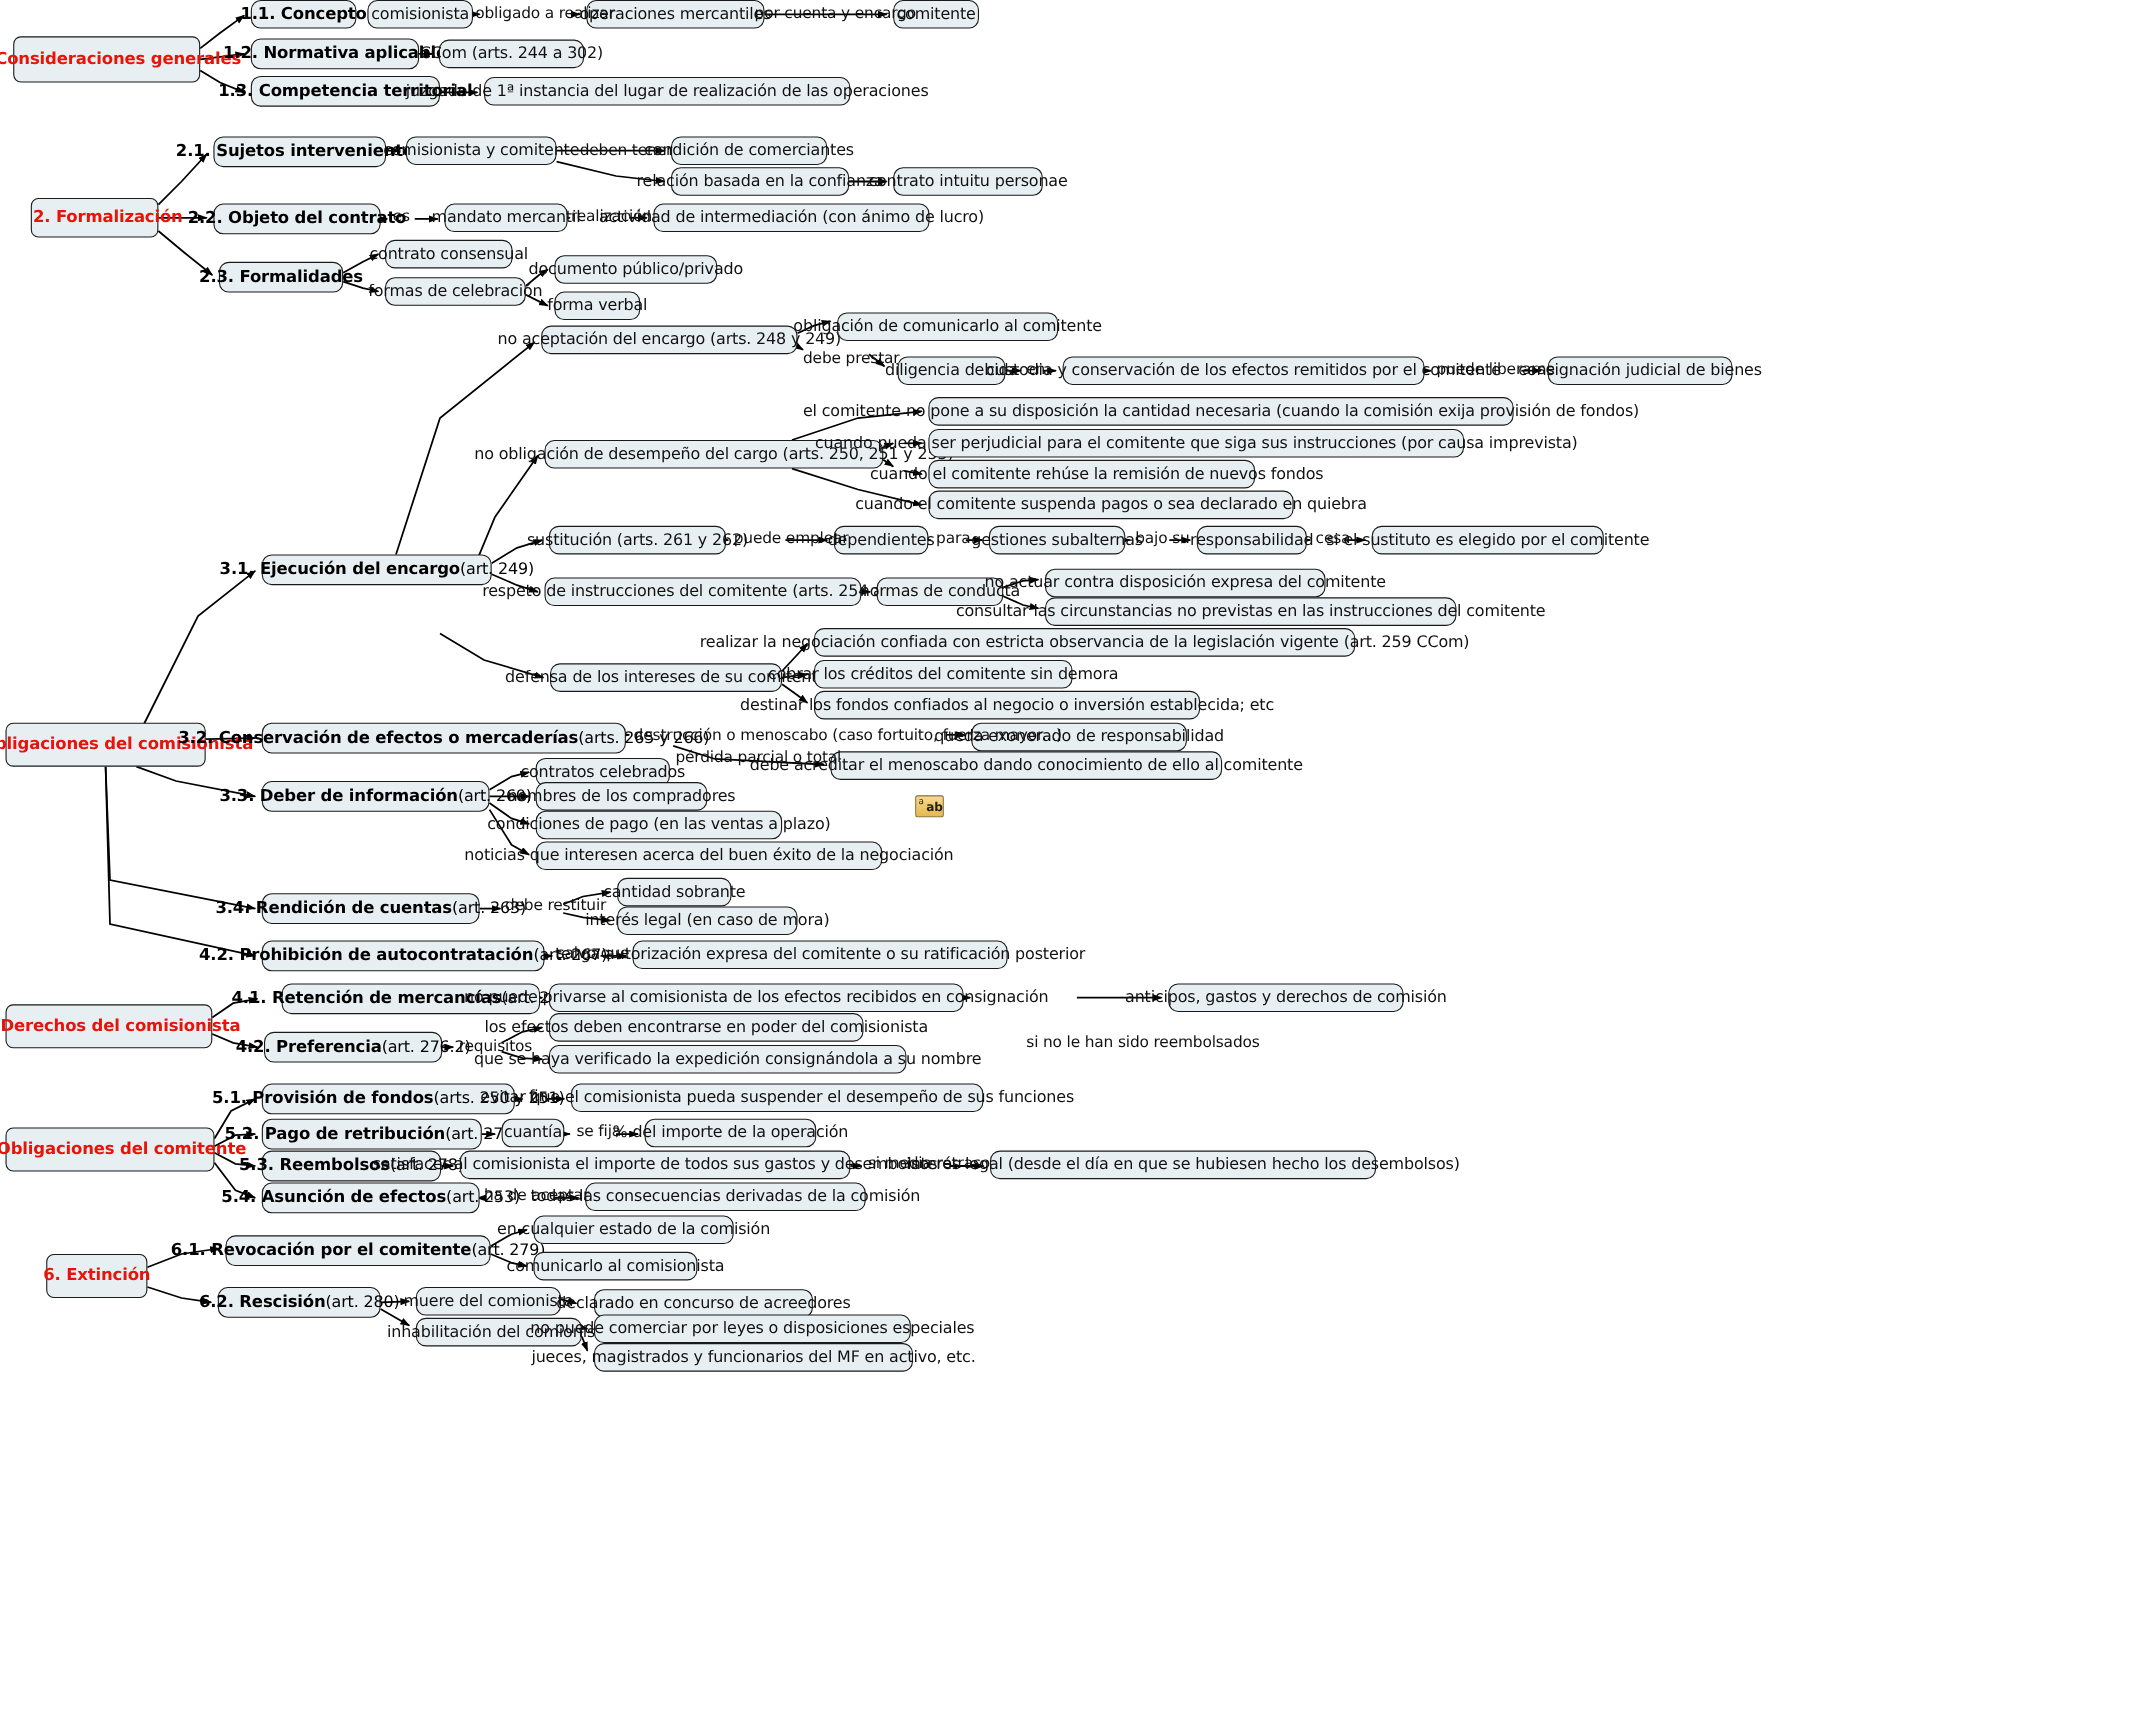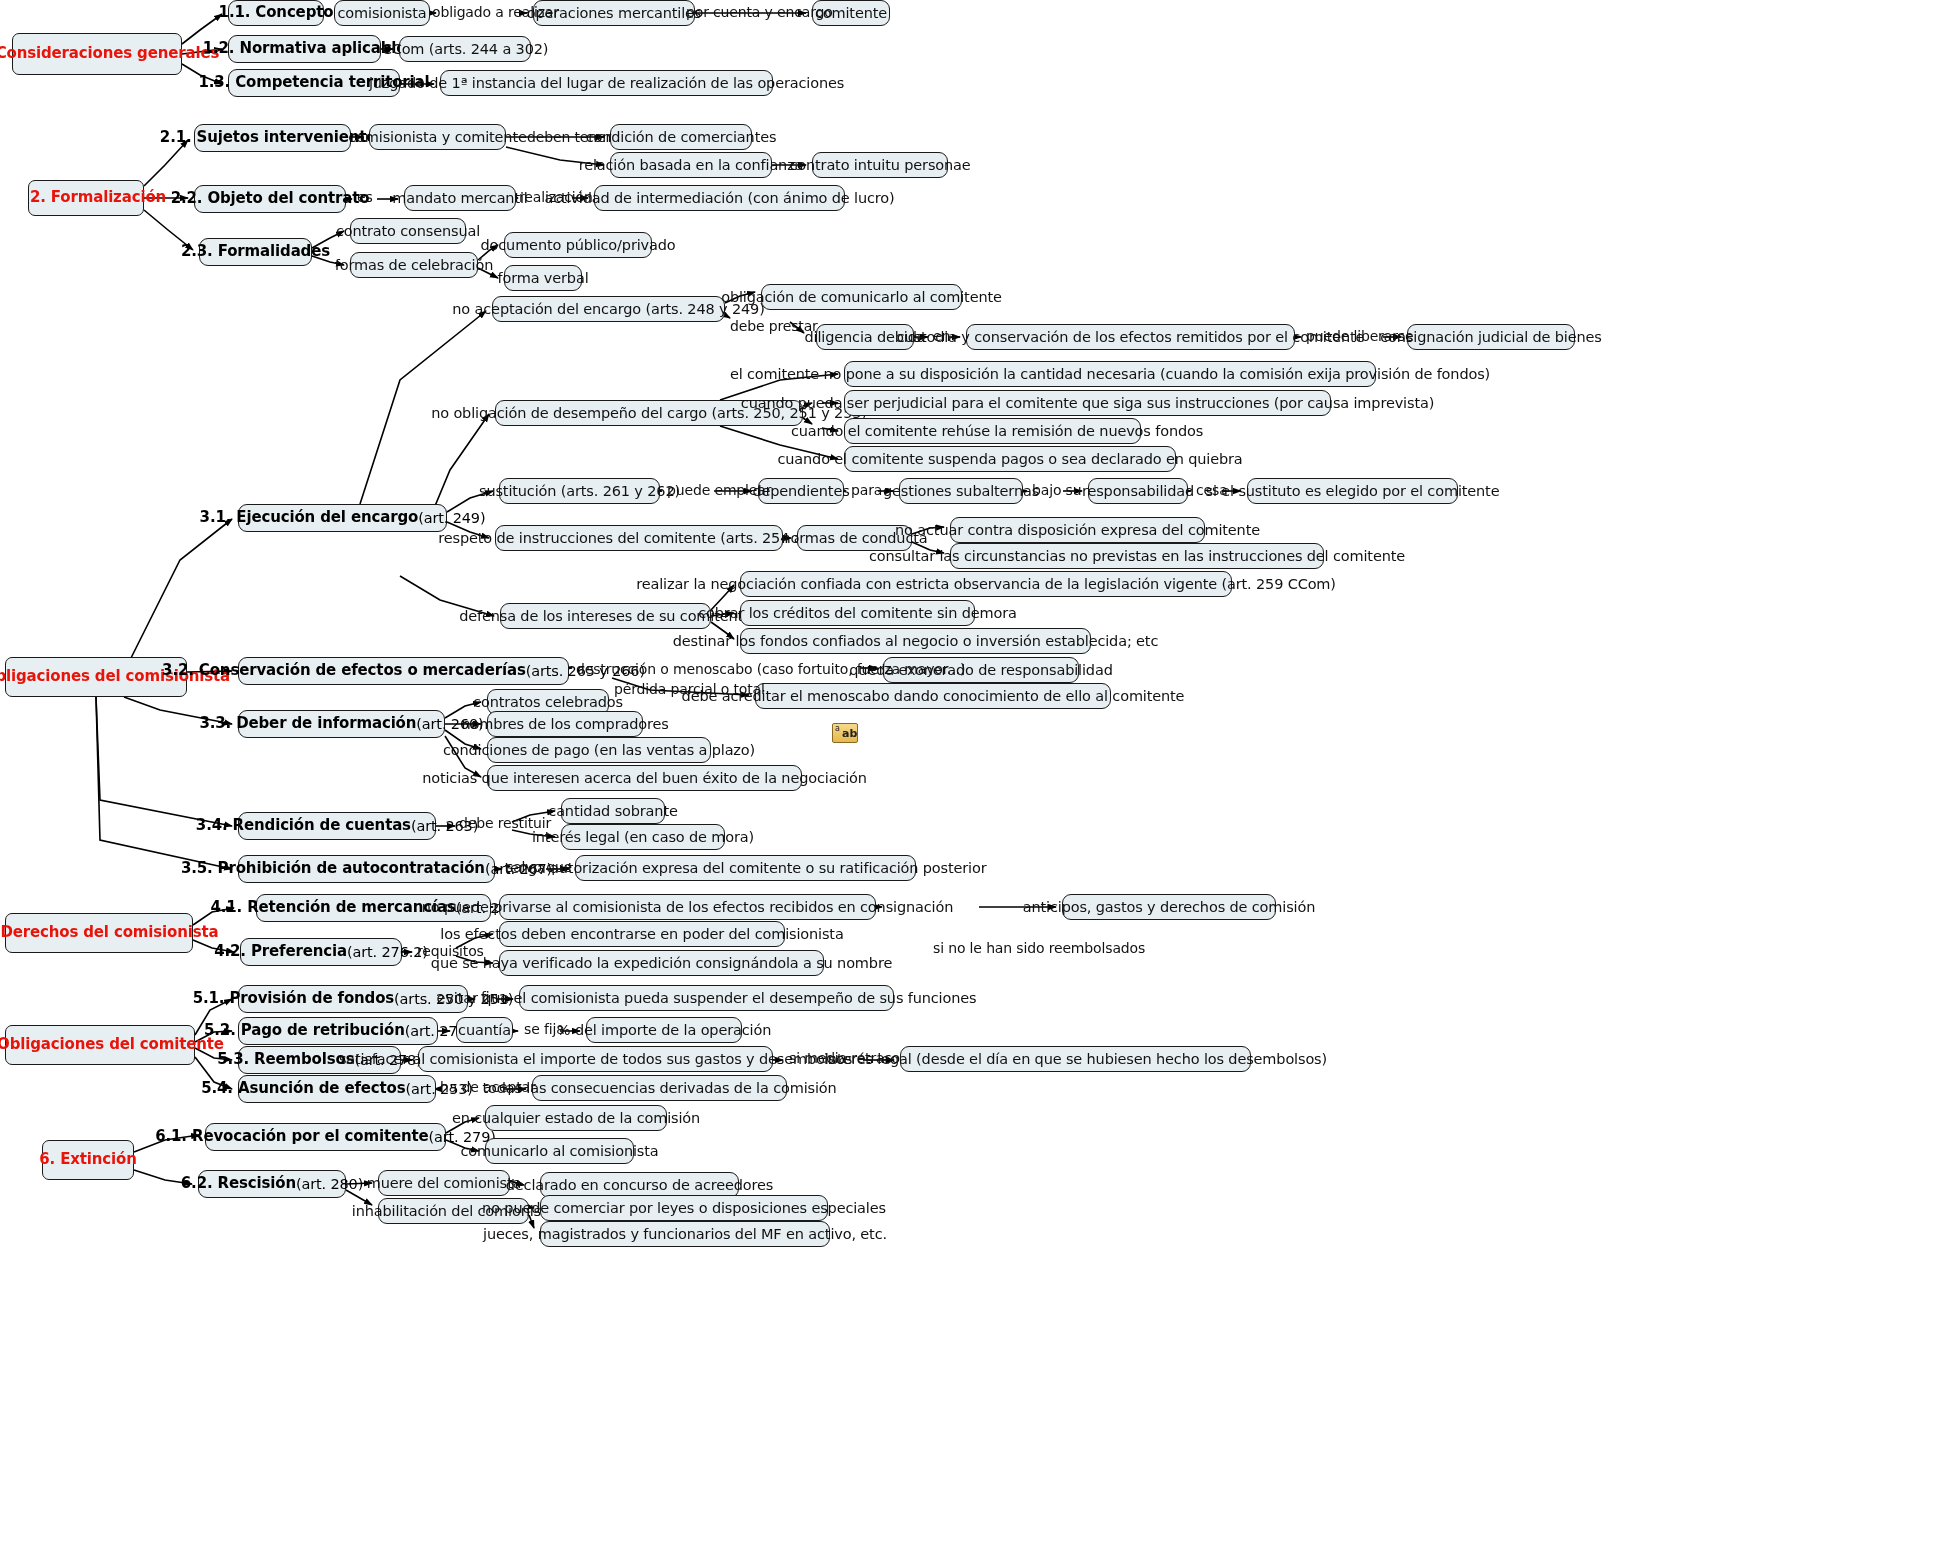--- a/index.html
+++ b/index.html
@@ -385,21 +385,21 @@
         <span>3.4. Rendición de cuentas</span>
         <span class="art"> (art. 263)</span>
       </div>
       <div class="node" style="left: 561px; top: 798px; width: 104px; height: 26px;">
         <span>cantidad sobrante</span>
       </div>
       <div class="node" style="left: 561px; top: 824px; width: 164px; height: 26px;">
         <span>interés legal (en caso de mora)</span>
       </div>
       <div class="node sub" style="left: 238px; top: 855px; width: 257px; height: 28px;">
-        <span>3.5. Prohibición de autocontratación</span>
+        <span>4.2. Prohibición de autocontratación</span>
         <span class="art"> (art. 267)</span>
       </div>
       <div class="node" style="left: 575px; top: 855px; width: 341px; height: 26px;">
         <span>tenga autorización expresa del comitente o su ratificación posterior</span>
       </div>
       <div class="node root" style="left: 5px; top: 913px; width: 188px; height: 40px;">
         <span>4. Derechos del comisionista</span>
       </div>
       <div class="node sub" style="left: 256px; top: 894px; width: 235px; height: 28px;">
         <span>4.1. Retención de mercancías</span>

